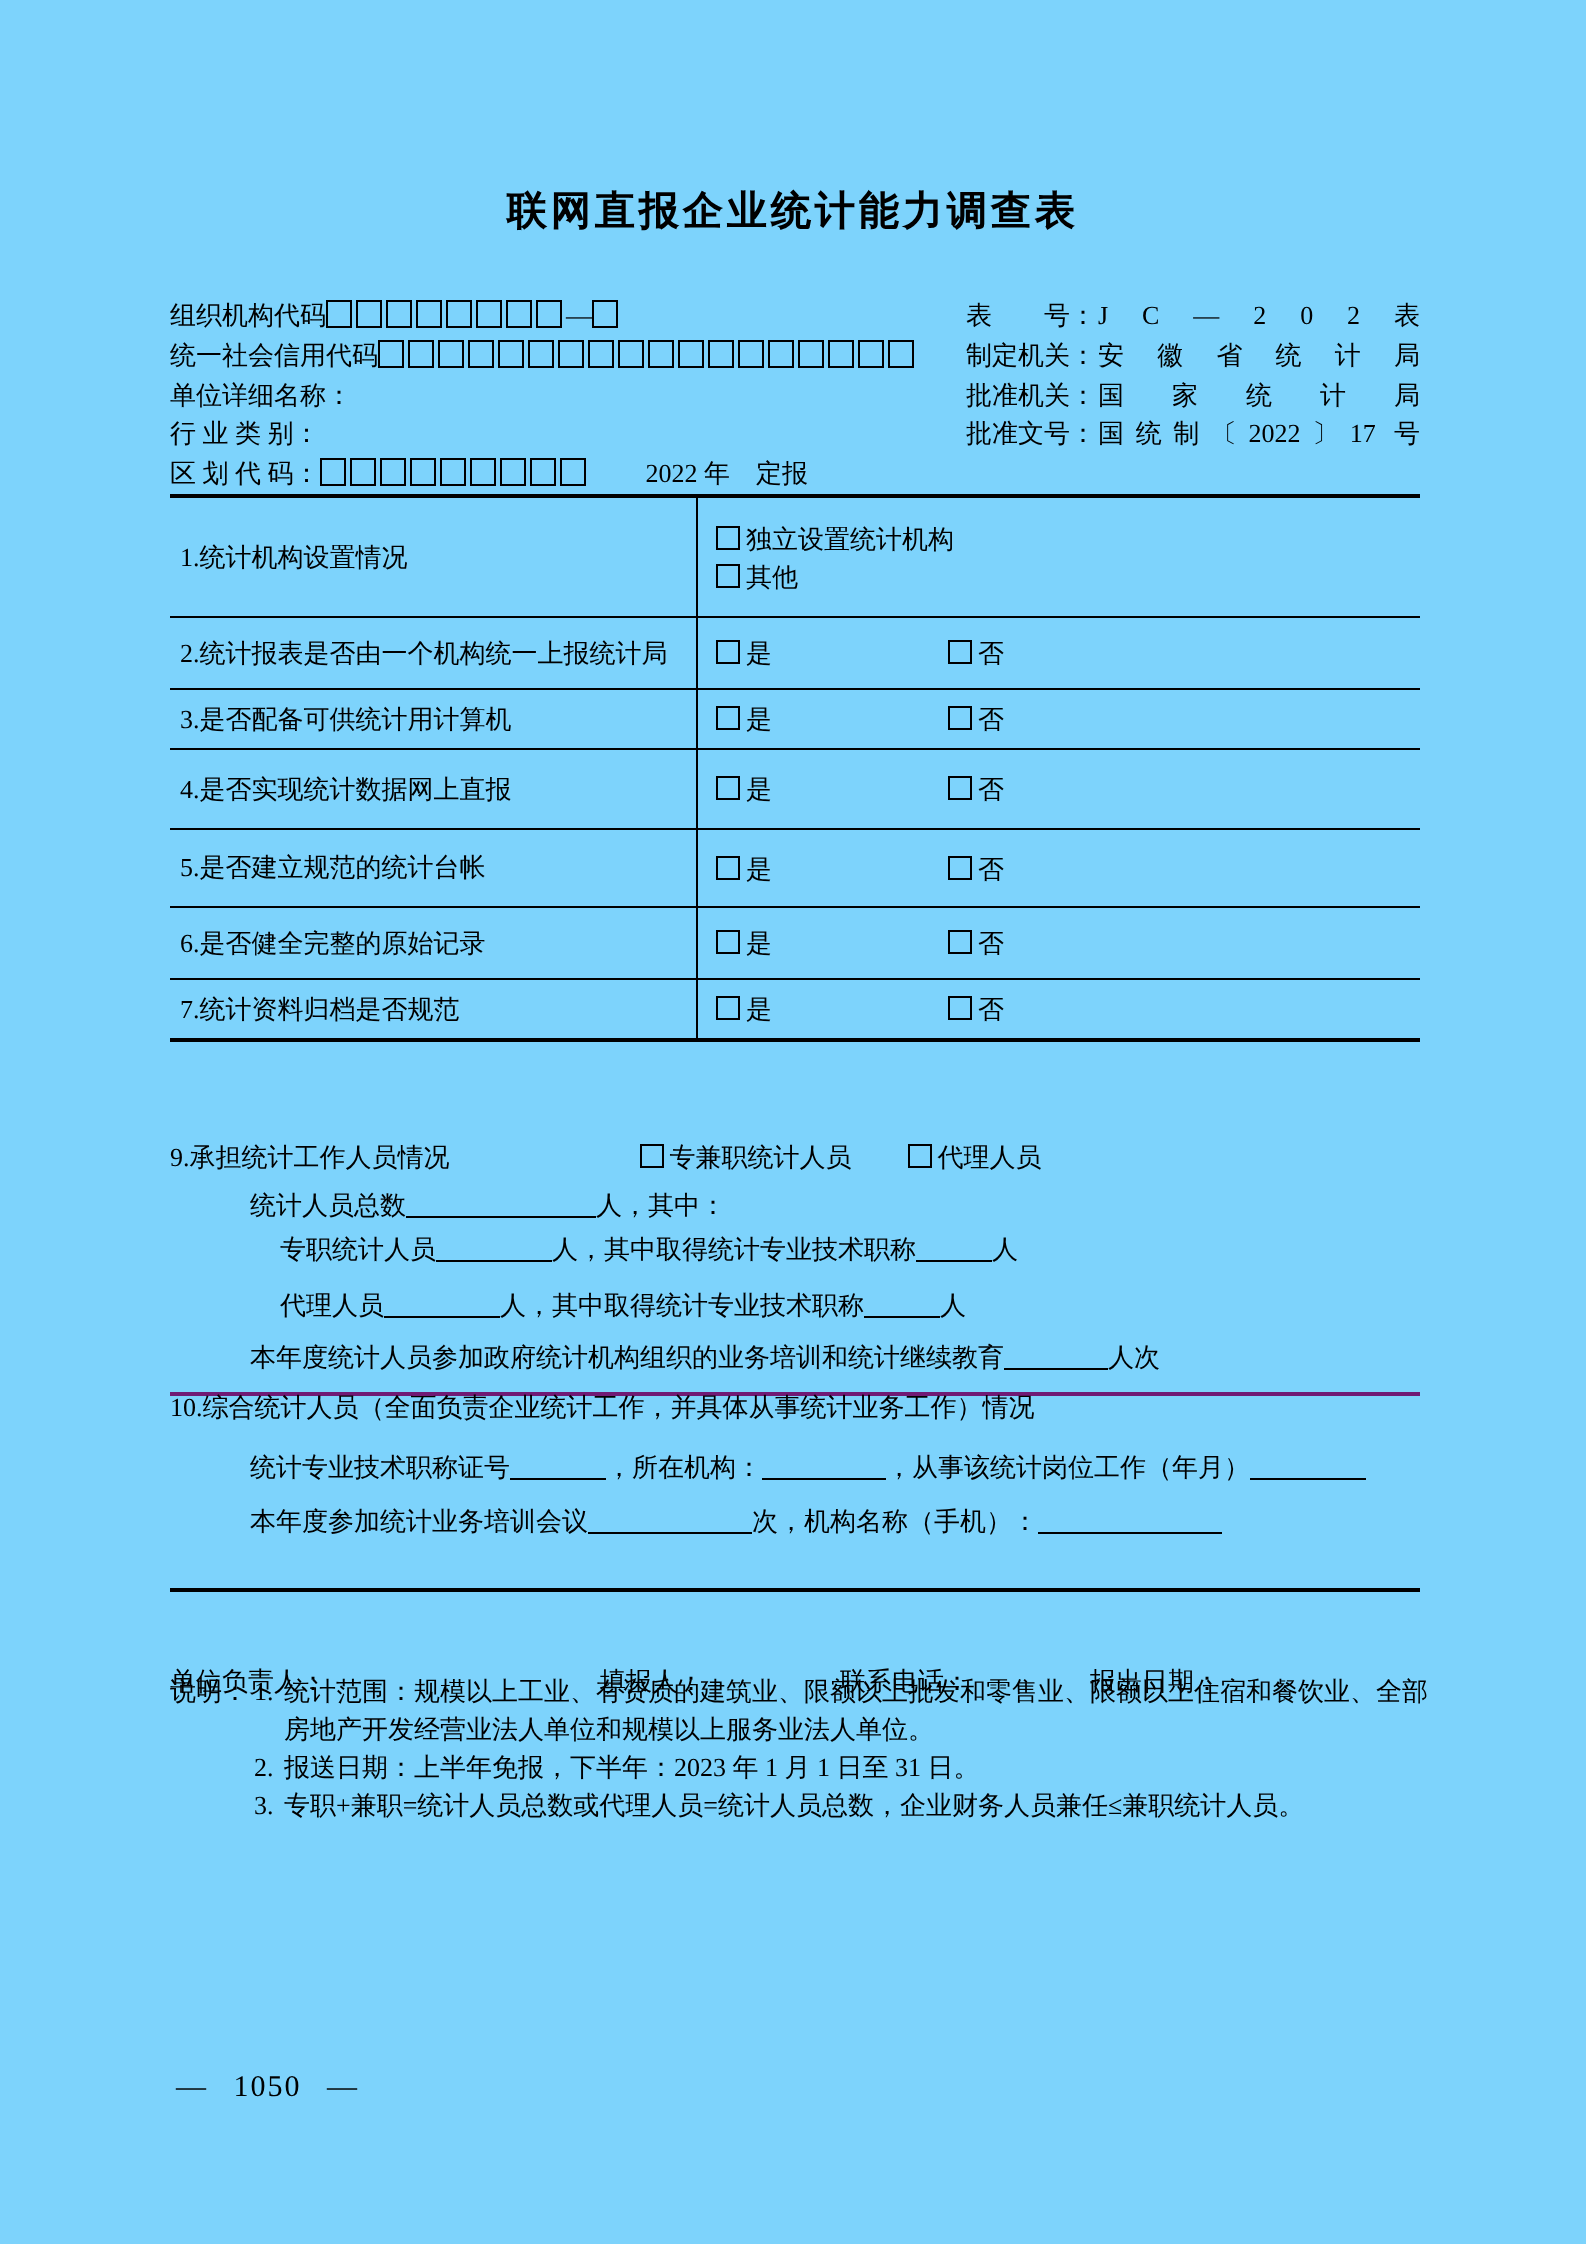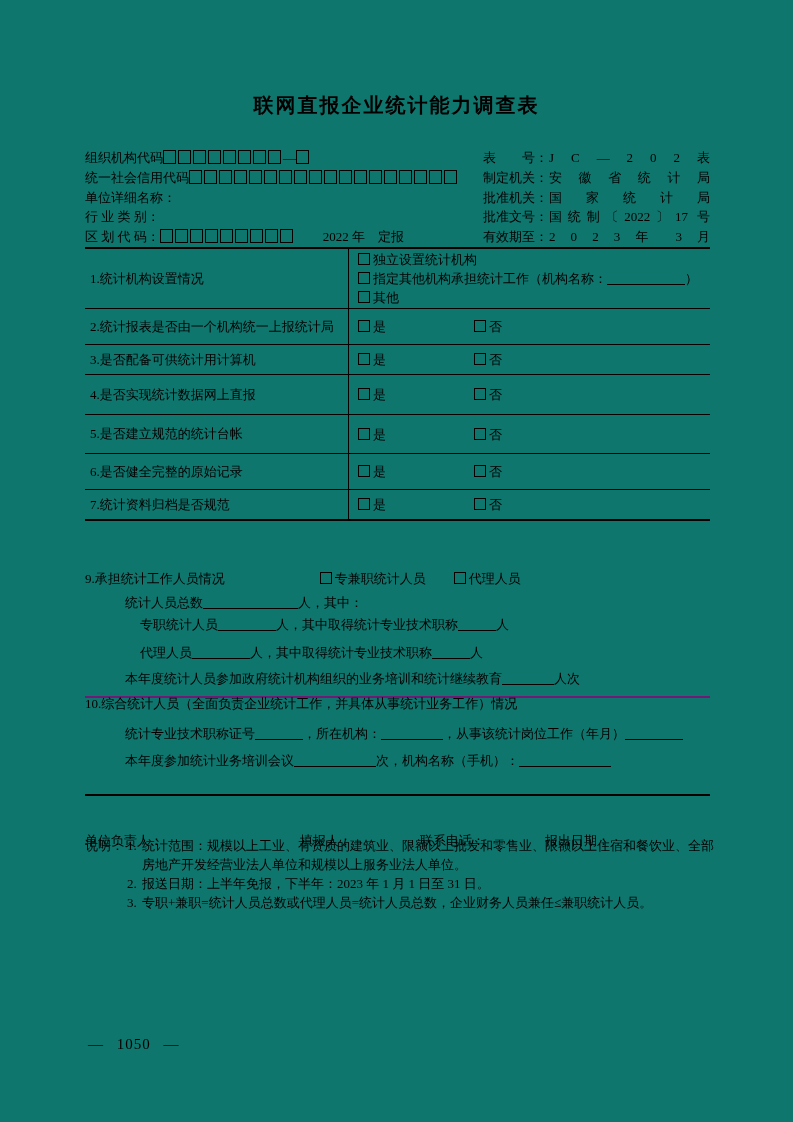--- a/index.html
+++ b/index.html
@@ -1,17 +1,17 @@
 <!DOCTYPE html>
 <html><head>
 <meta charset="utf-8">
 <style>
   html,body{margin:0;padding:0;background:#ffffff;}
   .page{
-    position:relative;width:793px;height:1122px;background:#0f766e;color:#000;
+    position:relative;width:793px;height:1122px;background:#7dd3fc;color:#000;
     font-family:"Liberation Serif","DejaVu Serif",serif;font-size:13px;overflow:hidden;
   }
   .title{
     position:absolute;top:92px;left:0;width:793px;text-align:center;
     font-size:20px;font-weight:bold;letter-spacing:2px;
   }
   
   #header-left{position:absolute;left:85px;top:148px;width:398px;}
   #header-left .hl-line{line-height:19.8px;white-space:nowrap;}
   #header-right{position:absolute;left:483px;top:148px;width:227px;}
@@ -87,32 +87,27 @@
         <span class="hr-value">安 徽 省 统 计 局</span>
       </div>
       <div class="hr-line">
         <span class="hr-label">批准机关：</span>
         <span class="hr-value">国 家 统 计 局</span>
       </div>
       <div class="hr-line">
         <span class="hr-label">批准文号：</span>
         <span class="hr-value">国统制〔2022〕17 号</span>
       </div>
-      <div class="hr-line">
-        <span class="hr-label">有效期至：</span>
-        <span class="hr-value">2 0 2 3 年 3 月</span>
-      </div>
     </div>
 
   <div id="main-table">
       <div class="trow" style="height: 60px;">
         <div class="qcell">1.统计机构设置情况</div>
         <div class="acell">
           <div class="aline"><span class="cbopt"><span class="ckbox"></span><span>独立设置统计机构</span></span></div>
-          <div class="aline"><span class="cbopt"><span class="ckbox"></span><span>指定其他机构承担统计工作（机构名称：</span></span><span class="blank" style="width: 78px;"></span><span class="t">）</span></div>
           <div class="aline"><span class="cbopt"><span class="ckbox"></span><span>其他</span></span></div>
         </div>
       </div>
       <div class="trow" style="height: 36px;">
         <div class="qcell">2.统计报表是否由一个机构统一上报统计局</div>
         <div class="acell">
           <div class="aline"><span class="cbopt"><span class="ckbox"></span><span>是</span></span><span class="gap" style="width: 88px;"></span><span class="cbopt"><span class="ckbox"></span><span>否</span></span></div>
         </div>
       </div>
       <div class="trow" style="height: 30px;">

